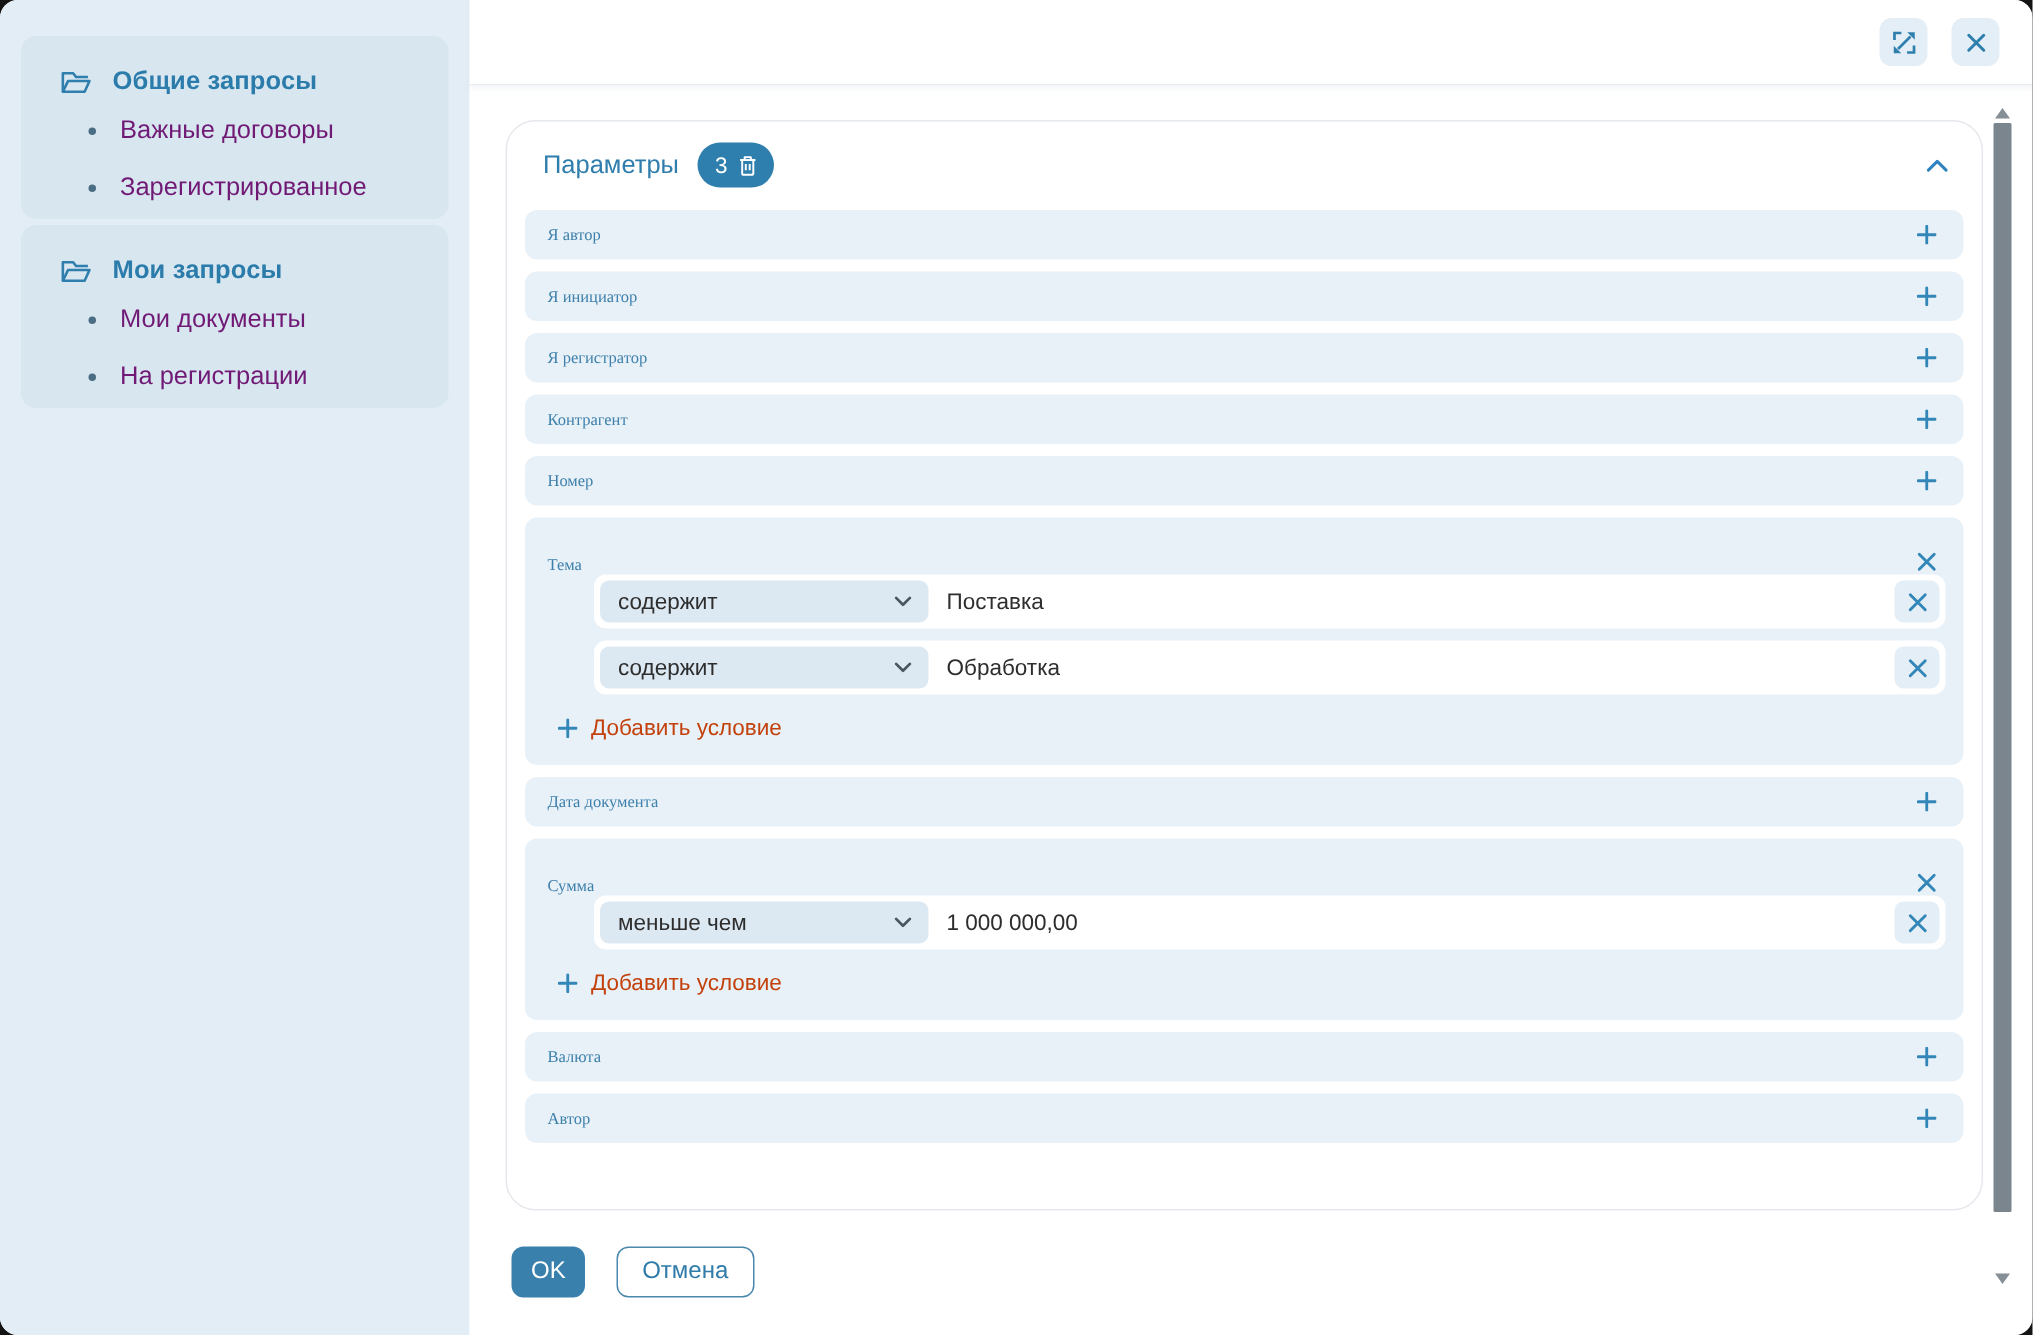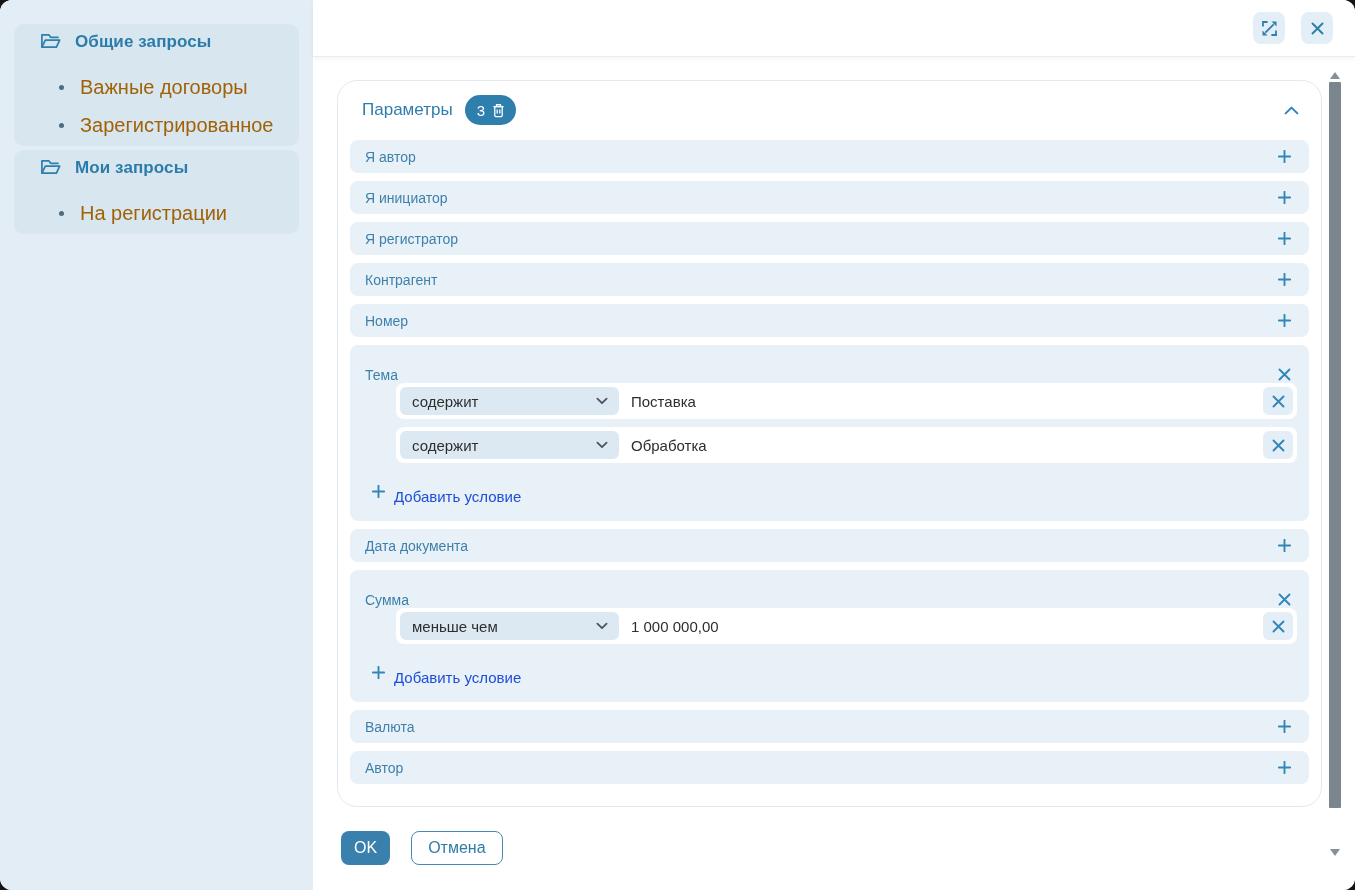--- a/index.html
+++ b/index.html
@@ -28,35 +28,35 @@
   
   .sidebar{
     width:313px;flex-shrink:0;background:var(--sidebar-bg);
     padding-top:24px;
   }
   .group{
     background:var(--group-bg);border-radius:10px;
     margin:0 14px 4px 14px;padding:8px 14px 0 14px;
   }
   .group-header{
-    height:32px;display:flex;align-items:flex-start;gap:14px;
+    height:32px;display:flex;align-items:flex-end;gap:14px;
     padding-left:12px;cursor:pointer;
   }
   .group-title{
     color:#2b7cab;font-size:17px;font-weight:600;letter-spacing:.1px;
   }
   .group-items{margin-top:4px;padding-bottom:2px;}
   .group-item{
     display:flex;align-items:center;gap:16px;height:38px;
     padding-left:31px;cursor:pointer;
   }
   .bullet{
     width:5px;height:5px;border-radius:50%;background:#4a6d84;flex-shrink:0;
   }
-  .group-item-label{color:#a16207;font-size:20px;}
+  .group-item-label{color:#701a75;font-size:17px;}
 
   
   .main{flex:1;display:flex;flex-direction:column;background:#fff;position:relative;}
   .topbar{
     height:57px;flex-shrink:0;display:flex;justify-content:flex-end;
     align-items:center;gap:16px;padding-right:22px;
     border-bottom:1px solid #e9ecf0;
     box-shadow:0 2px 4px rgba(150,160,175,.10);
   }
   .icon-btn{
@@ -81,21 +81,21 @@
     border:none;cursor:pointer;
   }
   .badge-count{color:#fff;font-size:15px;}
   .panel-collapse{margin-left:auto;background:none;border:none;cursor:pointer;padding:4px;}
 
   .rows{padding:15px 12px 0 12px;}
   .row{
     background:var(--row-bg);border-radius:8px;height:33px;margin-bottom:8px;
     display:flex;align-items:center;padding:0 16px 0 15px;cursor:pointer;
   }
-  .row-label{color:var(--accent-text);font-size:14px;}
+  .row-label{color:var(--accent-text);font-size:11px;font-family:Liberation Serif, serif;}
   .row-action{margin-left:auto;display:flex;align-items:center;background:none;border:none;cursor:pointer;padding:2px;}
 
   .section{
     background:var(--row-bg);border-radius:8px;margin-bottom:8px;
     padding:0 12px 0 12px;
   }
   .section-header{
     height:38px;display:flex;align-items:flex-end;padding:0 4px 0 3px;
   }
   .cond-row{
@@ -110,21 +110,21 @@
   .op-chevron{margin-left:auto;display:flex;align-items:center;}
   .cond-value{margin-left:12px;color:var(--dark-text);font-size:15px;flex:1;}
   .cond-x{
     width:30px;height:28px;border-radius:6px;background:#e4eef6;border:none;
     display:flex;align-items:center;justify-content:center;cursor:pointer;flex-shrink:0;
   }
   .add-link{
     display:flex;align-items:center;gap:9px;padding:6px 0 16px 10px;
     background:none;border:none;cursor:pointer;
   }
-  .add-link-label{color:#1d4ed8;font-size:15px;margin-top:11px;}
+  .add-link-label{color:#c2410c;font-size:15px;}
 
   
   .footer{display:flex;align-items:center;margin:24px 0 0 4px;}
   .btn{
     height:34px;border-radius:8px;font-size:16px;cursor:pointer;
     font-family:"Liberation Sans", sans-serif;
   }
   .btn-primary{background:var(--button-bg);color:#fff;border:none;padding:4px 13px;}
   .btn-outline{background:#fff;color:#2f7ba9;border:1px solid #4a88ae;padding:0 16px;}
   .btn-cancel{margin-left:21px;}
@@ -174,20 +174,24 @@
       <div class="group-header">
         <span>
           <svg width="21" height="18" viewBox="0 0 22 18" fill="none" stroke="#2e7fad" stroke-width="1.8" stroke-linejoin="round">
             <path d="M2 15.5 V2.5 h7.2 l2 2.6 h8.3"></path>
             <path d="M2 15.5 L5.6 8 h15 L17.2 15.5 Z"></path>
           </svg>
         </span>
         <span class="group-title">Мои запросы</span>
       </div>
       <div class="group-items">
+        <div class="group-item">
+          <span class="bullet"></span>
+          <span class="group-item-label">Мои документы</span>
+        </div>
         <div class="group-item">
           <span class="bullet"></span>
           <span class="group-item-label">На регистрации</span>
         </div>
       </div>
     </div>
   </aside>
 
   <div class="main">
     <div class="topbar">

